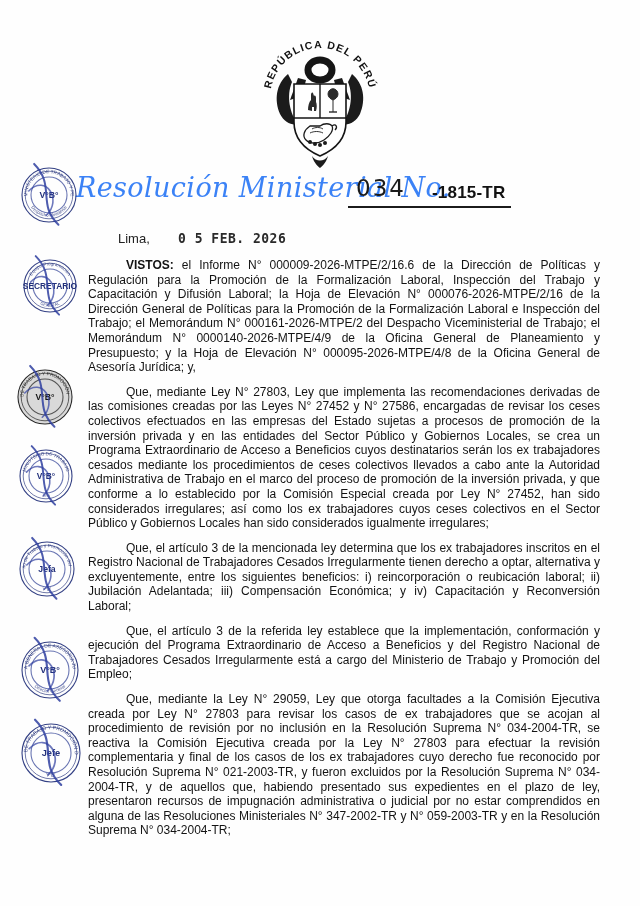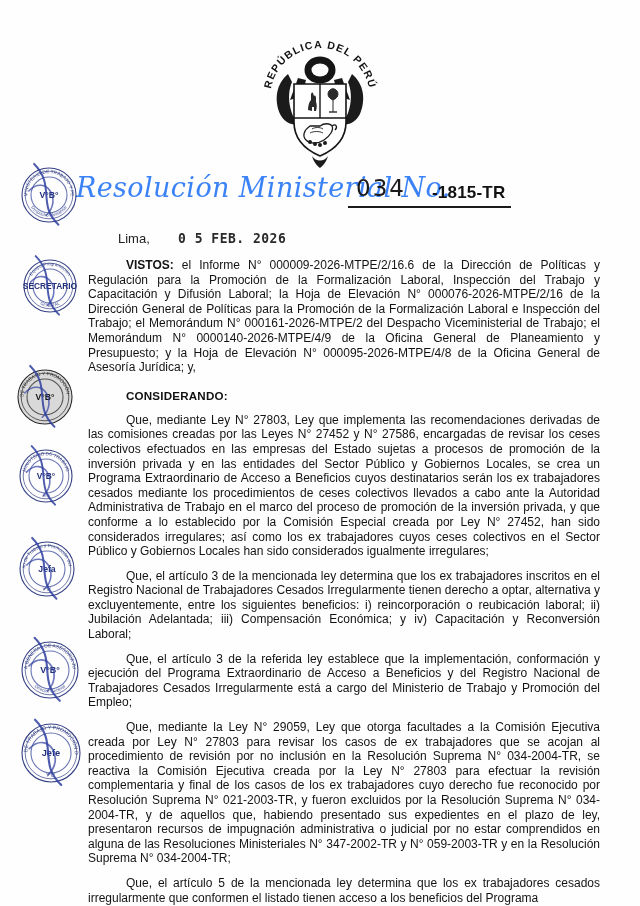--- a/index.html
+++ b/index.html
@@ -209,27 +209,25 @@
     <div class="rm-rule"></div>
   </div>
 
   <div class="lima">Lima,</div>
   <div class="datestamp">0 5 FEB. 2026</div>
 
   <div class="body-text">
 
     <p class="para"><span class="lead">VISTOS:</span><span> el Informe N° 000009-2026-MTPE/2/16.6 de la Dirección de Políticas y Regulación para la Promoción de la Formalización Laboral, Inspección del Trabajo y Capacitación y Difusión Laboral; la Hoja de Elevación N° 000076-2026-MTPE/2/16 de la Dirección General de Políticas para la Promoción de la Formalización Laboral e Inspección del Trabajo; el Memorándum N° 000161-2026-MTPE/2 del Despacho Viceministerial de Trabajo; el Memorándum N° 0000140-2026-MTPE/4/9 de la Oficina General de Planeamiento y Presupuesto; y la Hoja de Elevación N° 000095-2026-MTPE/4/8 de la Oficina General de Asesoría Jurídica; y,</span></p>
 
-    <p class="heading">CONSIDERANDO:</p>
 
     <p class="para">Que, mediante Ley N° 27803, Ley que implementa las recomendaciones derivadas de las comisiones creadas por las Leyes N° 27452 y N° 27586, encargadas de revisar los ceses colectivos efectuados en las empresas del Estado sujetas a procesos de promoción de la inversión privada y en las entidades del Sector Público y Gobiernos Locales, se crea un Programa Extraordinario de Acceso a Beneficios cuyos destinatarios serán los ex trabajadores cesados mediante los procedimientos de ceses colectivos llevados a cabo ante la Autoridad Administrativa de Trabajo en el marco del proceso de promoción de la inversión privada, y que conforme a lo establecido por la Comisión Especial creada por Ley N° 27452, han sido considerados irregulares; así como los ex trabajadores cuyos ceses colectivos en el Sector Público y Gobiernos Locales han sido considerados igualmente irregulares;</p>
     <p class="para">Que, el artículo 3 de la mencionada ley determina que los ex trabajadores inscritos en el Registro Nacional de Trabajadores Cesados Irregularmente tienen derecho a optar, alternativa y excluyentemente, entre los siguientes beneficios: i) reincorporación o reubicación laboral; ii) Jubilación Adelantada; iii) Compensación Económica; y iv) Capacitación y Reconversión Laboral;</p>
     <p class="para">Que, el artículo 3 de la referida ley establece que la implementación, conformación y ejecución del Programa Extraordinario de Acceso a Beneficios y del Registro Nacional de Trabajadores Cesados Irregularmente está a cargo del Ministerio de Trabajo y Promoción del Empleo;</p>
     <p class="para">Que, mediante la Ley N° 29059, Ley que otorga facultades a la Comisión Ejecutiva creada por Ley N° 27803 para revisar los casos de ex trabajadores que se acojan al procedimiento de revisión por no inclusión en la Resolución Suprema N° 034-2004-TR, se reactiva la Comisión Ejecutiva creada por la Ley N° 27803 para efectuar la revisión complementaria y final de los casos de los ex trabajadores cuyo derecho fue reconocido por Resolución Suprema N° 021-2003-TR, y fueron excluidos por la Resolución Suprema N° 034-2004-TR, y de aquellos que, habiendo presentado sus expedientes en el plazo de ley, presentaron recursos de impugnación administrativa o judicial por no estar comprendidos en alguna de las Resoluciones Ministeriales N° 347-2002-TR y N° 059-2003-TR y en la Resolución Suprema N° 034-2004-TR;</p>
-    <p class="para">Que, el artículo 5 de la mencionada ley determina que los ex trabajadores cesados irregularmente que conformen el listado tienen acceso a los beneficios del Programa</p>
   </div>
 
   <div id="stamp-layer">
       <div class="stamp stamp-ink" style="left: 20px; top: 166px; width: 58px; height: 58px;">
         <svg viewBox="0 0 58 58" width="58" height="58">
           <circle cx="29" cy="29" r="27" fill="none" stroke="#22307a" stroke-width="1.1" opacity="0.92"></circle>
           <circle cx="29" cy="29" r="23.8" fill="none" stroke="#22307a" stroke-width="0.7" opacity="0.92"></circle>
           <circle cx="29" cy="29" r="18" fill="none" stroke="#38489a" stroke-width="1.1" opacity="0.75"></circle>
           <defs>
             <path id="ring0" d="M 7.199999999999999,29 A 21.8,21.8 0 0 1 50.8,29" fill="none"></path>

